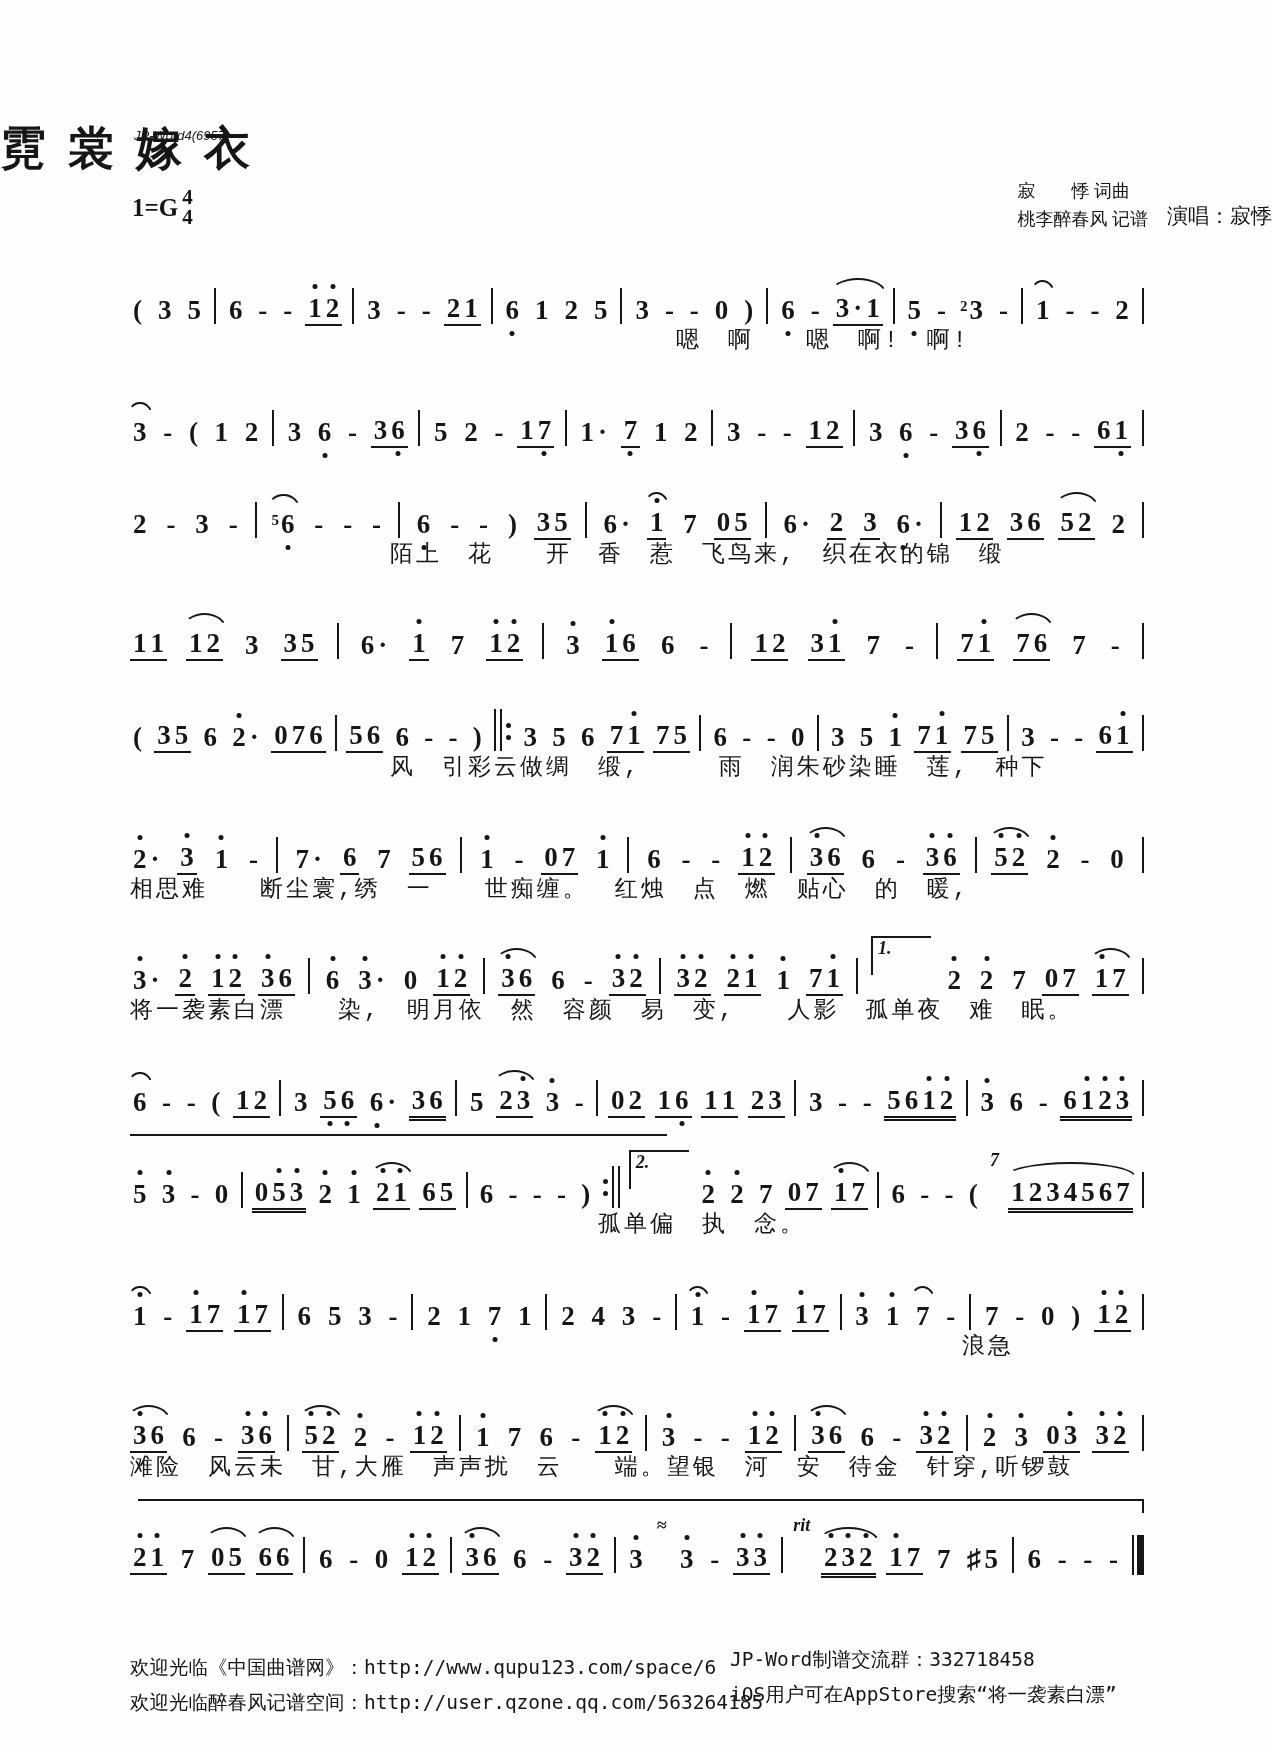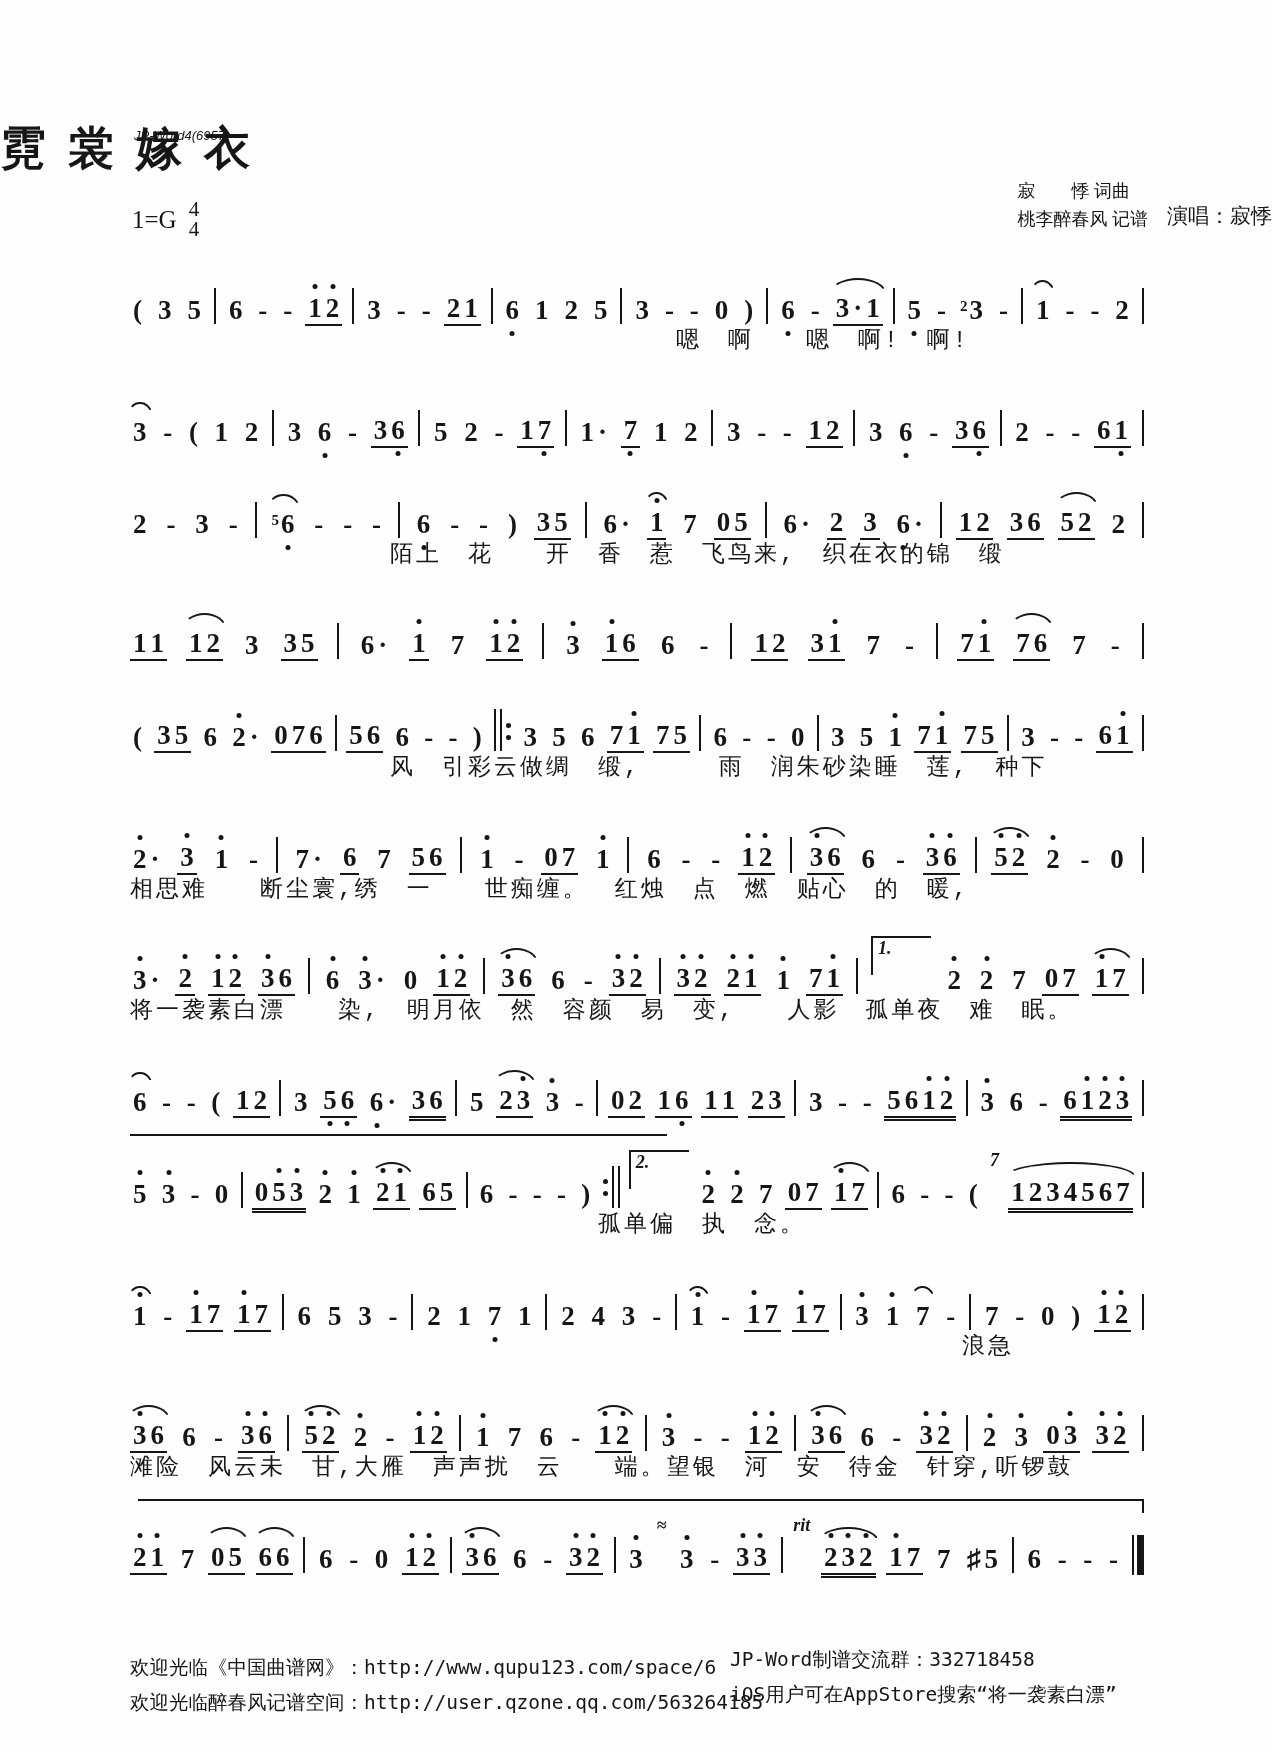--- a/index.html
+++ b/index.html
@@ -7,22 +7,22 @@
        font-family:"Liberation Serif","DejaVu Serif",serif;}
   .page{position:absolute;left:0;top:0;width:1272px;height:1752px;background:#fefefe;}
 
   
   .watermark{position:absolute;left:134px;top:128px;font-size:13px;font-style:italic;
              font-family:"Liberation Sans","DejaVu Sans",sans-serif;}
   .title{position:absolute;left:0;top:118px;width:100%;text-align:left;font-size:46px;
          font-weight:bold;letter-spacing:22px;}
   .credits{position:absolute;right:124px;top:178px;text-align:left;font-size:18px;line-height:1.55;}
   .performer{position:absolute;left:0;top:202px;width:100%;text-align:right;font-size:21px;}
-  .keysig{position:absolute;left:132px;top:200px;font-size:25px;font-weight:normal;
-          display:flex;align-items:center;gap:12px;}
+  .keysig{position:absolute;left:132px;top:188px;font-size:25px;font-weight:bold;
+          display:flex;align-items:center;gap:4px;}
   .meter{display:inline-flex;flex-direction:column;font-size:21px;line-height:0.95;text-align:center;}
 
   
   #score{position:absolute;left:130px;top:248px;width:1014px;}
   .system{position:relative;margin-bottom:14px;}
   .noterow{display:flex;justify-content:space-between;align-items:flex-end;
            min-height:58px;padding-top:20px;}
   .tok{position:relative;display:inline-block;font-size:27px;font-weight:bold;
        font-family:"Liberation Serif","DejaVu Sans",serif;line-height:1.15;
        padding:0 1px;white-space:nowrap;}

